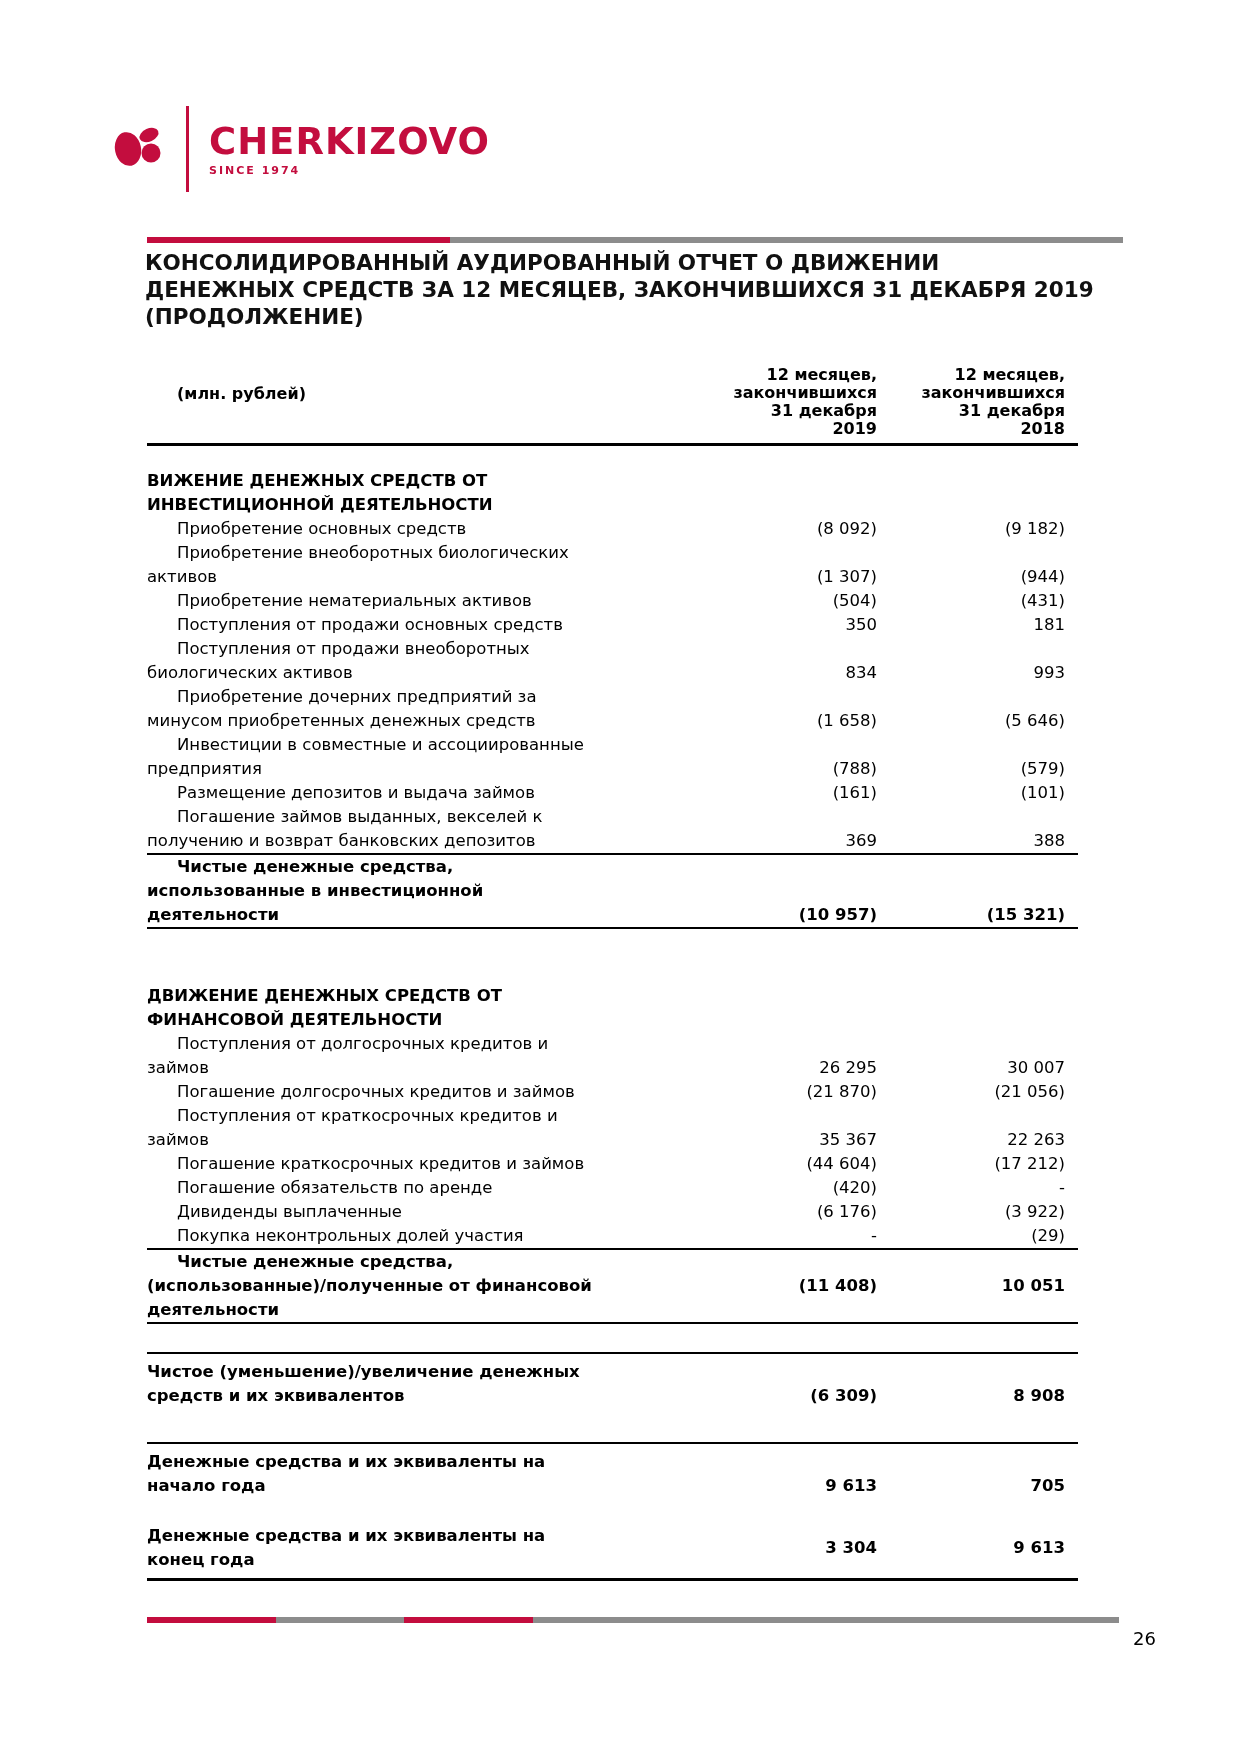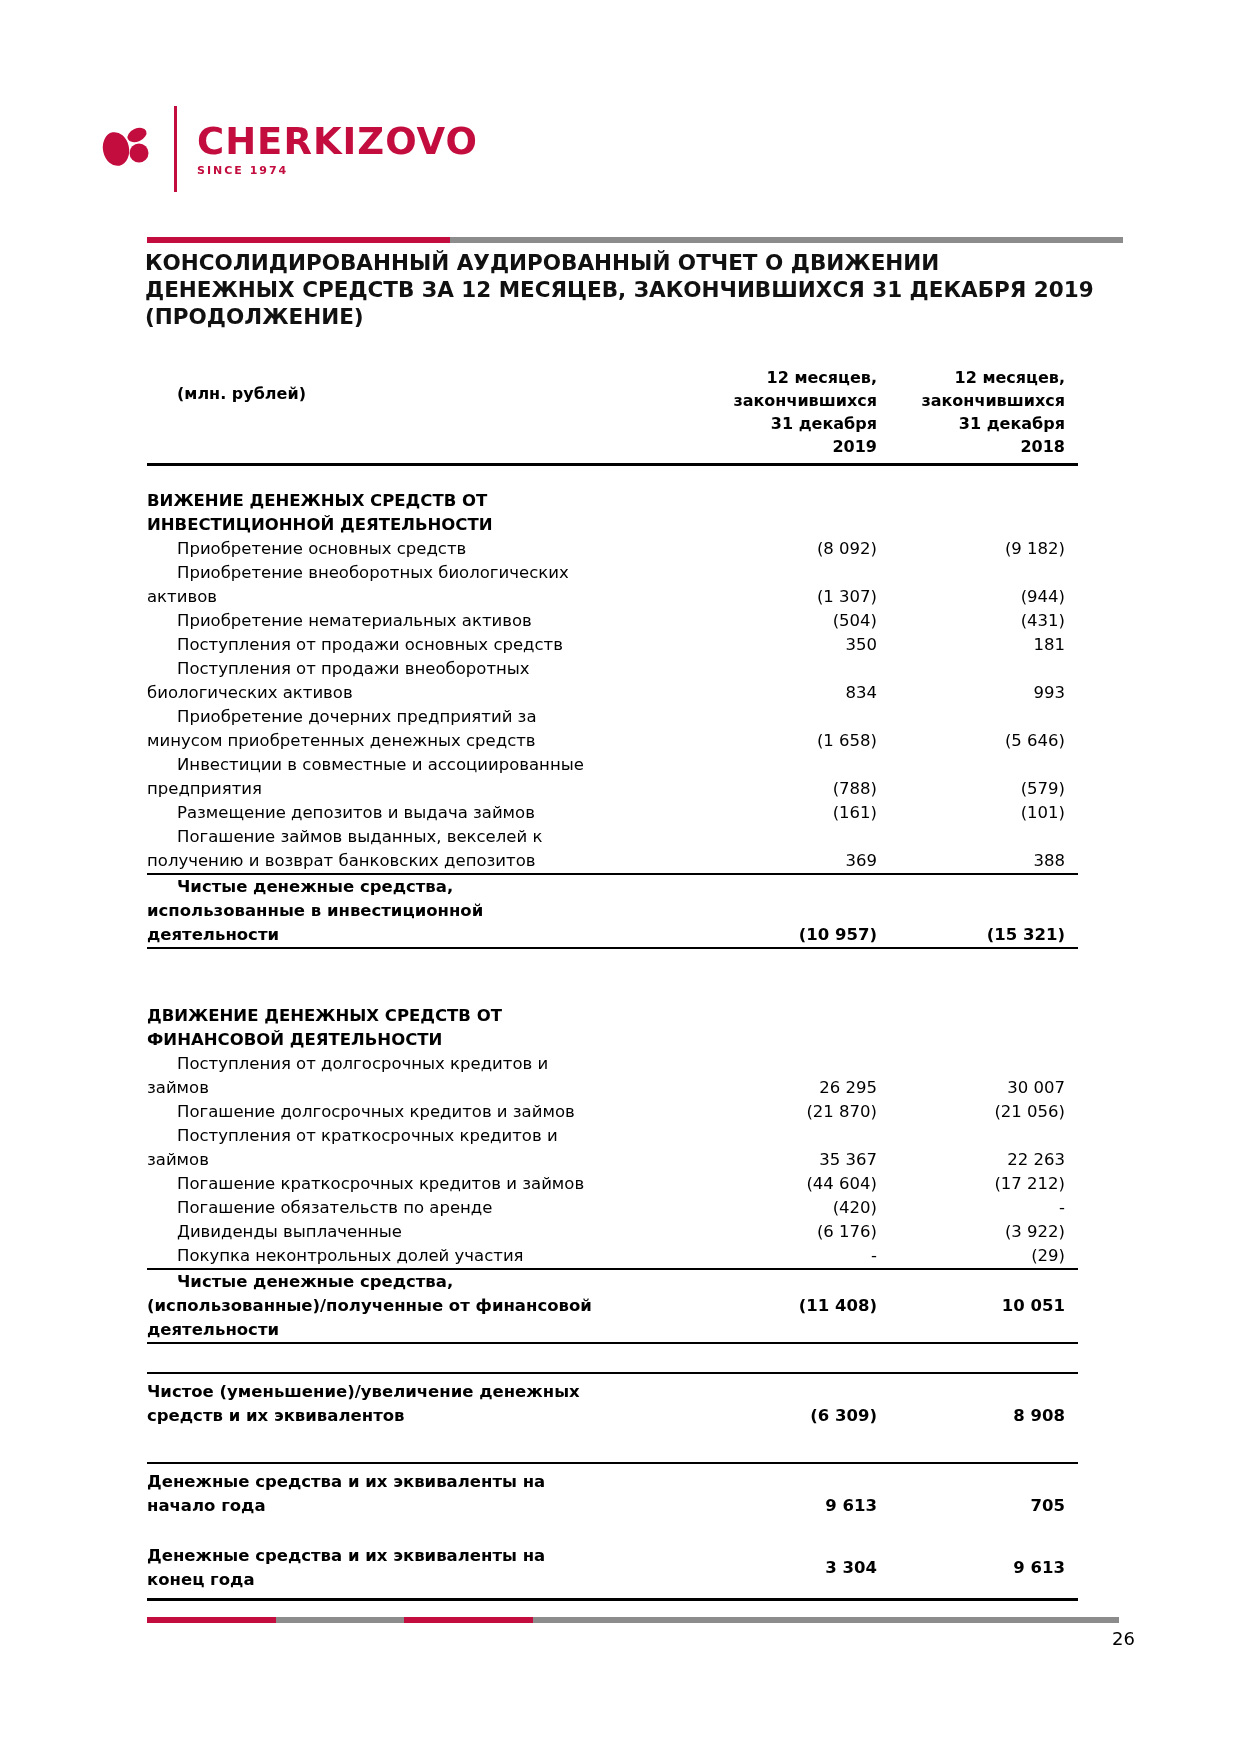--- a/index.html
+++ b/index.html
@@ -1,20 +1,20 @@
 <!DOCTYPE html>
 <html lang="ru" style="--brand-red: #C30D3E; --rule-gray: #8C8C8C;"><head>
 <meta charset="utf-8">
 <style>
   html,body{margin:0;padding:0;background:#ffffff;}
   body{font-family:"DejaVu Sans","Liberation Sans",sans-serif;color:#000;}
   #page{position:relative;width:1240px;height:1754px;background:#fff;overflow:hidden;}
 
   
-  .logo-row{position:absolute;left:102px;top:100px;display:flex;align-items:flex-start;}
+  .logo-row{position:absolute;left:114px;top:100px;display:flex;align-items:flex-start;}
   .logo-mark{width:50px;height:50px;margin-top:22px;}
   .logo-mark ellipse,.logo-mark circle{fill:var(--brand-red);}
   .logo-divider{width:3px;height:86px;background:var(--brand-red);margin:6px 20px 0 22px;}
   .brand-block{display:flex;flex-direction:column;}
   .brand-name{font-weight:bold;font-size:37px;line-height:40px;letter-spacing:1px;color:var(--brand-red);margin-top:22px;}
   .brand-tagline{font-weight:bold;font-size:11px;letter-spacing:2px;color:var(--brand-red);margin-top:2px;}
 
   
   .top-rule{position:absolute;left:147px;top:237px;width:976px;height:6px;display:flex;}
   .top-rule .seg-red{width:303px;height:100%;background:var(--brand-red);}
@@ -26,41 +26,41 @@
 
   
   .statement{position:absolute;left:147px;top:366px;width:931px;font-size:16.5px;line-height:24px;}
   .trow{display:flex;align-items:flex-end;}
   .trow .lbl{width:570px;white-space:pre-line;text-indent:30px;}
   .trow .c1{width:160px;text-align:right;}
   .trow .c2{width:201px;padding-right:13px;box-sizing:border-box;text-align:right;}
 
   .hdr{align-items:flex-start;border-bottom:3px solid #000;padding-bottom:5px;font-weight:bold;font-size:16px;}
   .hdr .lbl{margin-top:16px;}
-  .hdr .c1,.hdr .c2{white-space:pre-line;line-height:23px;}
+  .hdr .c1,.hdr .c2{white-space:pre-line;line-height:18px;}
 
   .sec{font-weight:bold;padding-top:23px;}
   .sec .lbl{text-indent:0;}
   .total{font-weight:bold;border-top:2px solid #000;border-bottom:2px solid #000;}
   .grand{font-weight:bold;align-items:center;padding:6px 0;}
   .grand .lbl{text-indent:0;}
   .bt{border-top:2px solid #000;align-items:flex-end;}
   .bb-thick{border-bottom:3px solid #000;}
   .mt-sec{margin-top:32px;}
   .mt-g1{margin-top:28px;}
   .mt-g2{margin-top:28px;}
   .mt-g3{margin-top:14px;}
 
   
   .footer-rule{position:absolute;left:147px;top:1617px;width:972px;height:6px;display:flex;}
   .footer-rule .fr1{width:129px;background:var(--brand-red);}
   .footer-rule .fr2{width:128px;background:var(--rule-gray);}
   .footer-rule .fr3{width:129px;background:var(--brand-red);}
   .footer-rule .fr4{flex:1;background:var(--rule-gray);}
-  .page-num{position:absolute;top:1628px;right:105px;font-size:18px;line-height:22px;}
+  .page-num{position:absolute;top:1628px;right:84px;font-size:18px;line-height:22px;}
 </style>
 </head>
 <body>
 
 <div id="page">
 
   <div class="logo-row">
     <svg class="logo-mark" viewBox="0 0 50 50">
       <ellipse cx="14" cy="27" rx="13" ry="17" transform="rotate(-12 14 27)"></ellipse>
       <ellipse cx="35" cy="13" rx="10" ry="6.5" transform="rotate(-24 35 13)"></ellipse>

